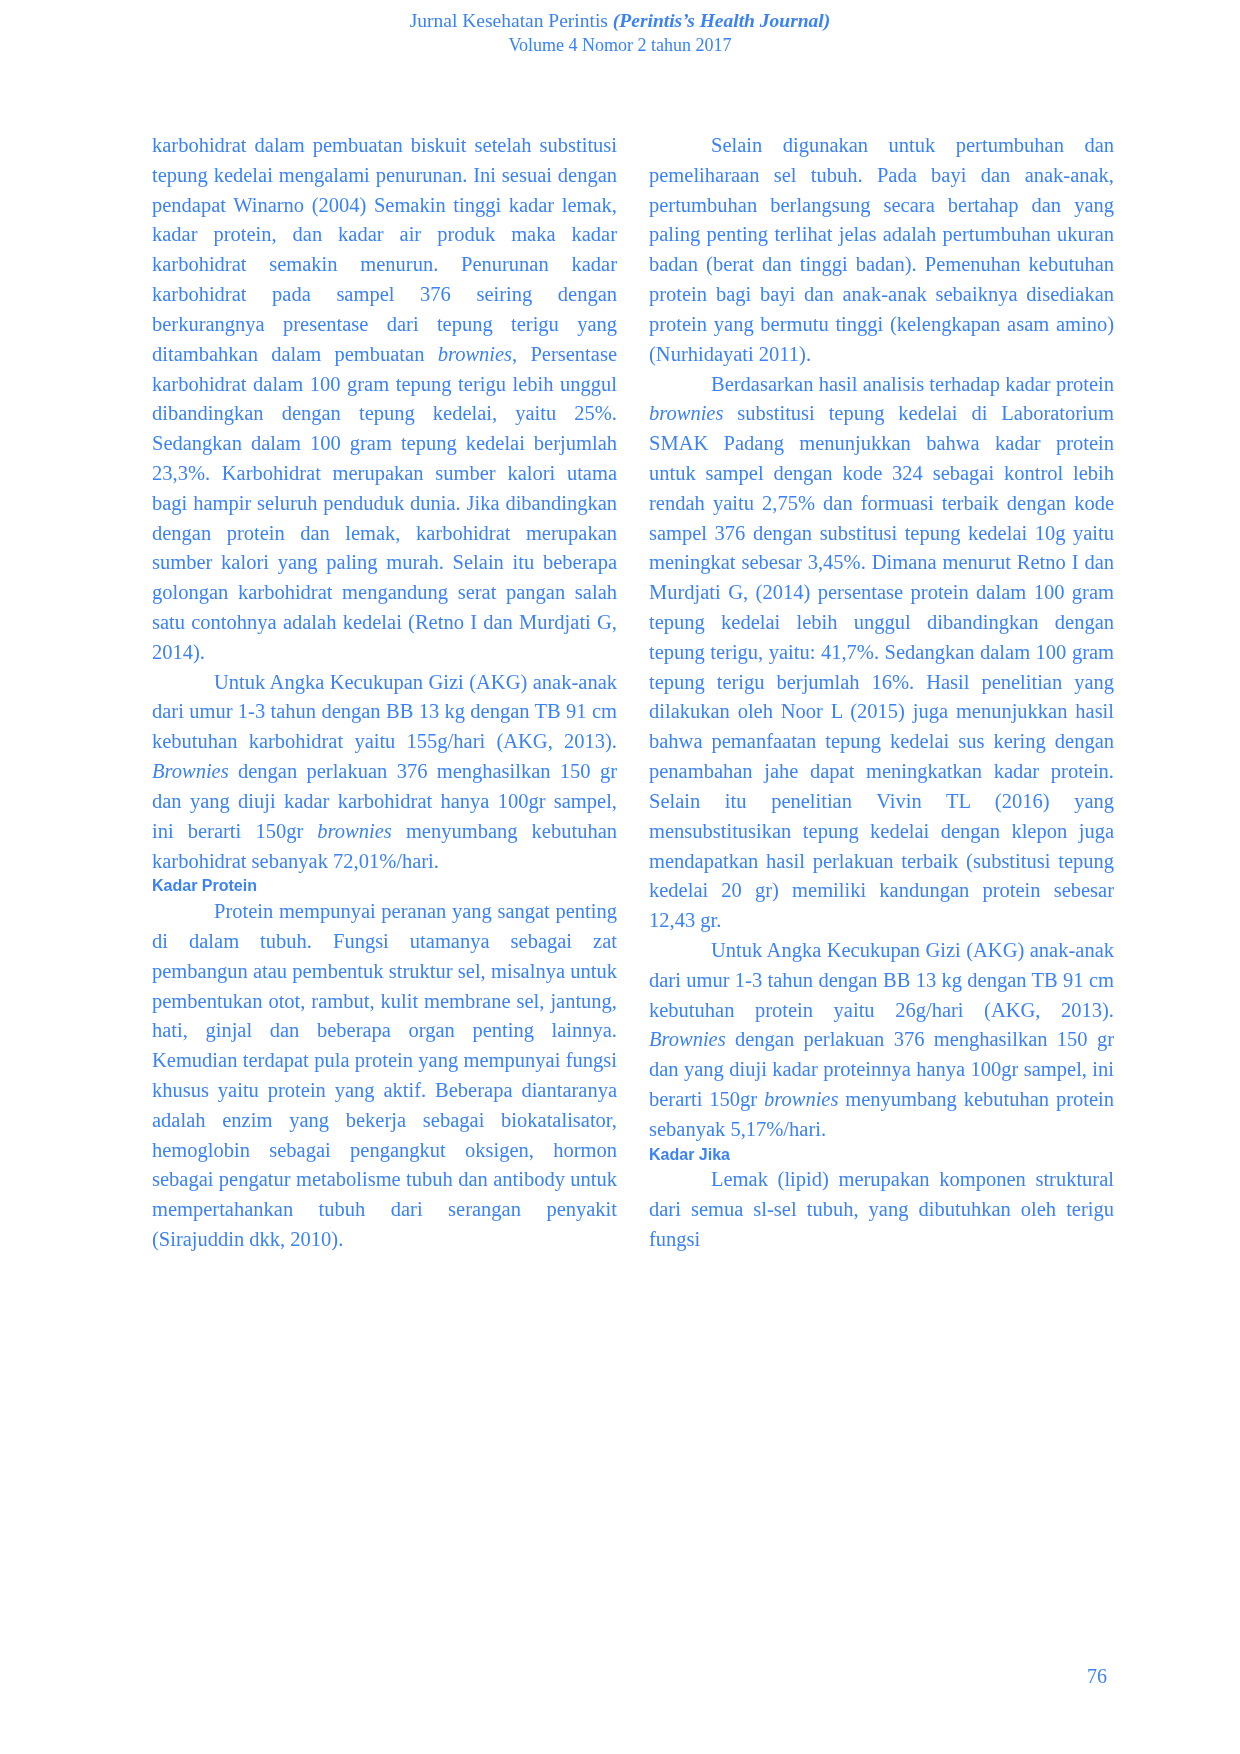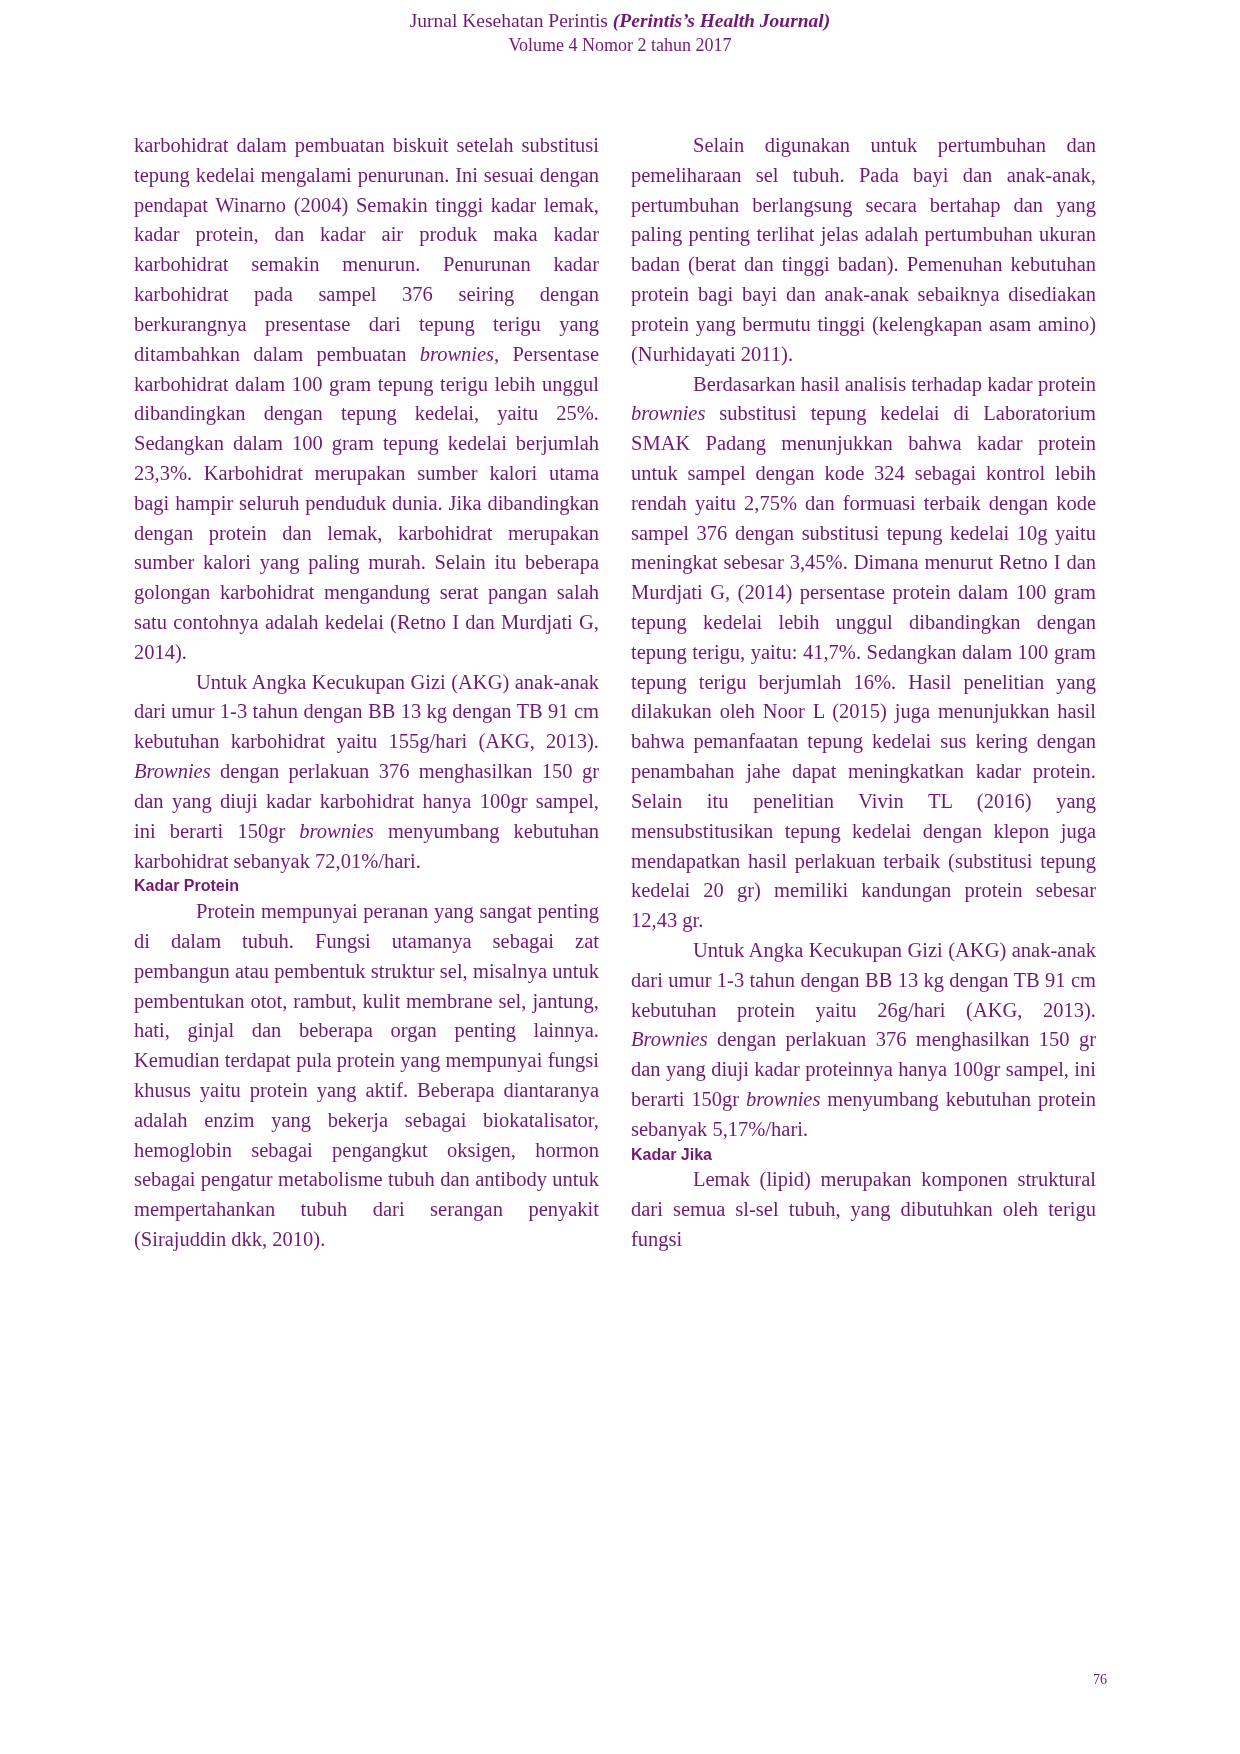--- a/index.html
+++ b/index.html
@@ -7,21 +7,21 @@
     padding: 0;
     background: #ffffff;
   }
   .page {
     position: relative;
     width: 1240px;
     height: 1754px;
     background: #ffffff;
     box-sizing: border-box;
     font-family: "Liberation Serif", "DejaVu Serif", serif;
-    color: #701a75;
+    color: #3b82f6;
     overflow: hidden;
   }
 
   
   .running-head {
     position: absolute;
     top: 8px;
     left: 0;
     right: 0;
     text-align: center;
@@ -29,21 +29,21 @@
     line-height: 1.32;
   }
   .running-head .rh-line1 .rh-plain { font-style: normal; }
   .running-head .rh-line1 .rh-italic { font-style: italic; font-weight: bold; }
   .running-head .rh-line2 { font-size: 18px; }
 
   
   .columns {
     position: absolute;
     top: 131px;
-    left: 134px;
+    left: 152px;
     width: 972px;
     display: flex;
     gap: 32px;
   }
   .col {
     width: 465px;
     font-size: 20.5px;
     line-height: 1.455;
     text-align: justify;
     text-justify: inter-word;
@@ -68,21 +68,21 @@
     line-height: 1.3;
   }
   .gap-before { margin-top: 30px; }
   .gap-after { margin-bottom: 2px; }
 
   
   .page-number {
     position: absolute;
     right: 133px;
     bottom: 66px;
-    font-size: 14px;
+    font-size: 20px;
     font-family: "Liberation Serif", "DejaVu Serif", serif;
   }
 </style>
 </head>
 <body>
 
 <div class="page">
 
   <div class="running-head">
     <div class="rh-line1"><span class="rh-plain">Jurnal Kesehatan Perintis </span><span class="rh-italic">(Perintis’s Health Journal)</span></div>

